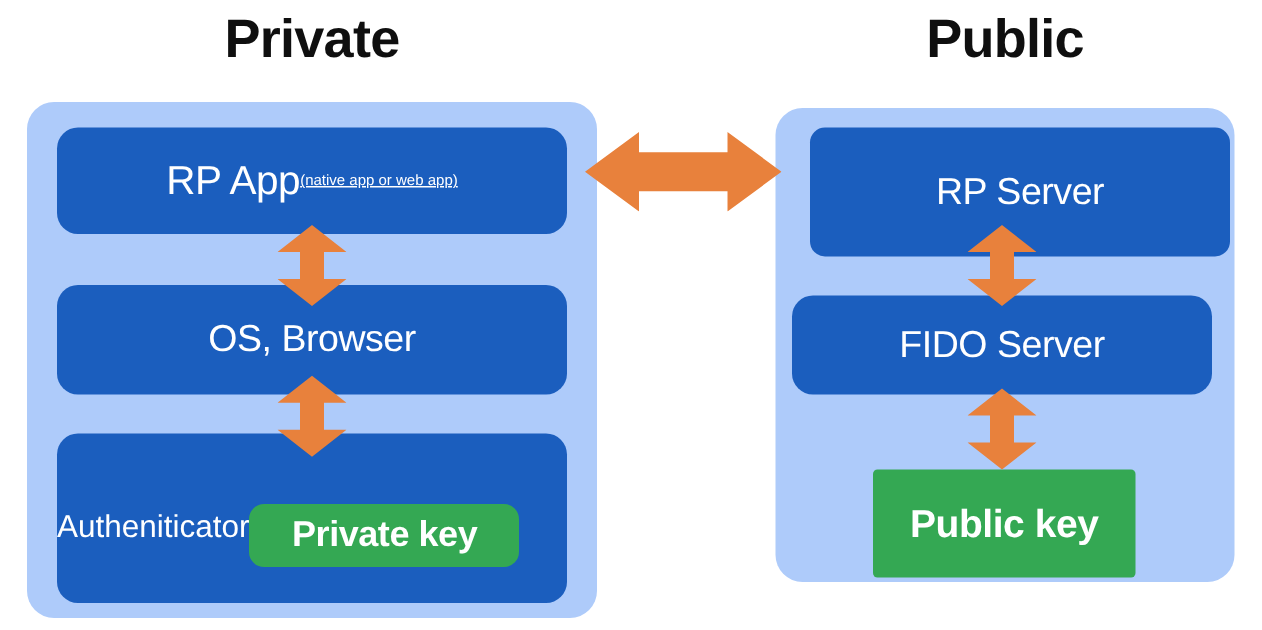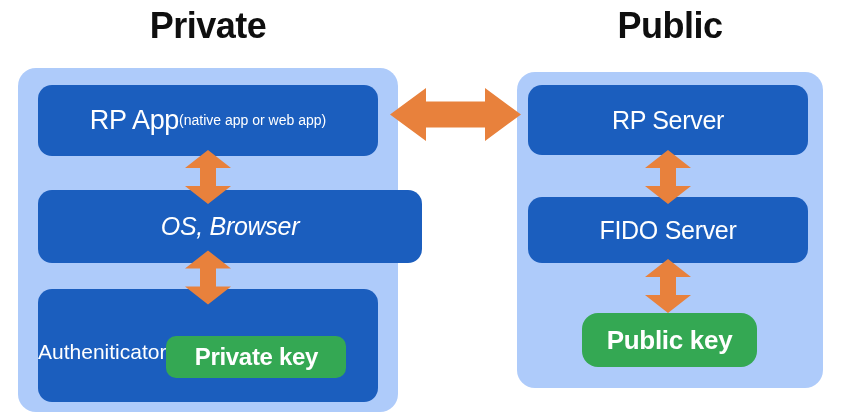--- a/index.html
+++ b/index.html
@@ -32,72 +32,72 @@
     color: var(--box-text, #FFFFFF);
     display: flex;
     flex-direction: row;
     align-items: center;
     justify-content: center;
     text-align: center;
   }
 
   .box-label   { font-size: 25px; font-weight: 500; letter-spacing: -0.3px; }
   .box-label-lg{ font-size: 27px; font-weight: 500; letter-spacing: -0.3px; line-height: 29px; }
-  .box-sublabel{ font-size: 14px; font-weight: 400; line-height: 19px; }
+  .box-sublabel{ font-size: 10px; font-weight: 400; line-height: 19px; text-decoration: underline; }
 
   .auth-box {
     justify-content: flex-start;
     padding-top: 22px;
     box-sizing: border-box;
   }
   .auth-label { font-size: 21px; font-weight: 500; line-height: 26px; margin-bottom: 10px; }
 
   .key {
     background: var(--key-green, #34A853);
     color: var(--box-text, #FFFFFF);
     display: flex;
     align-items: center;
     justify-content: center;
     font-weight: 600;
     letter-spacing: -0.3px;
   }
   .key-private { width: 180px; height: 42px; border-radius: 10px; font-size: 24px; }
-  .key-public  { width: 175px; height: 54px; border-radius: 16px; font-size: 26px; }
+  .key-public  { width: 175px; height: 72px; border-radius: 3px; font-size: 26px; }
 
   .arrow { display: block; }
   .arrow polygon { fill: var(--arrow-orange, #E8813C); }
   .arrow-layer { z-index: 5; }
 </style>
 </head>
 <body>
 
 <div class="abs section-title" style="left:18px; top:4px; width:380px;">Private</div>
 <div class="abs section-title" style="left:517px; top:4px; width:306px;">Public</div>
 
 <div class="abs panel" style="left:18px; top:68px; width:380px; height:344px;"></div>
 
 <div class="abs box" style="left:38px; top:85px; width:340px; height:71px;">
   <div class="box-label-lg">RP App</div>
   <div class="box-sublabel">(native app or web app)</div>
 </div>
 
-<div class="abs box" style="left:38px; top:190px; width:384px; height:73px;font-style:italic;">
+<div class="abs box" style="left:38px; top:190px; width:340px; height:73px;">
   <div class="box-label">OS, Browser</div>
 </div>
 
 <div class="abs box auth-box" style="left:38px; top:289px; width:340px; height:113px;">
   <div class="auth-label">Autheniticator</div>
   <div class="key key-private">
     <span>Private key</span>
   </div>
 </div>
 
 <div class="abs panel" style="left:517px; top:72px; width:306px; height:316px;"></div>
 
-<div class="abs box" style="left:528px; top:85px; width:280px; height:70px;">
+<div class="abs box" style="left:540px; top:85px; width:280px; height:86px;border-radius:10px;">
   <div class="box-label">RP Server</div>
 </div>
 
 <div class="abs box" style="left:528px; top:197px; width:280px; height:66px;">
   <div class="box-label">FIDO Server</div>
 </div>
 
 <div class="abs key key-public" style="left:582px; top:313px;">
   <span>Public key</span>
 </div>

